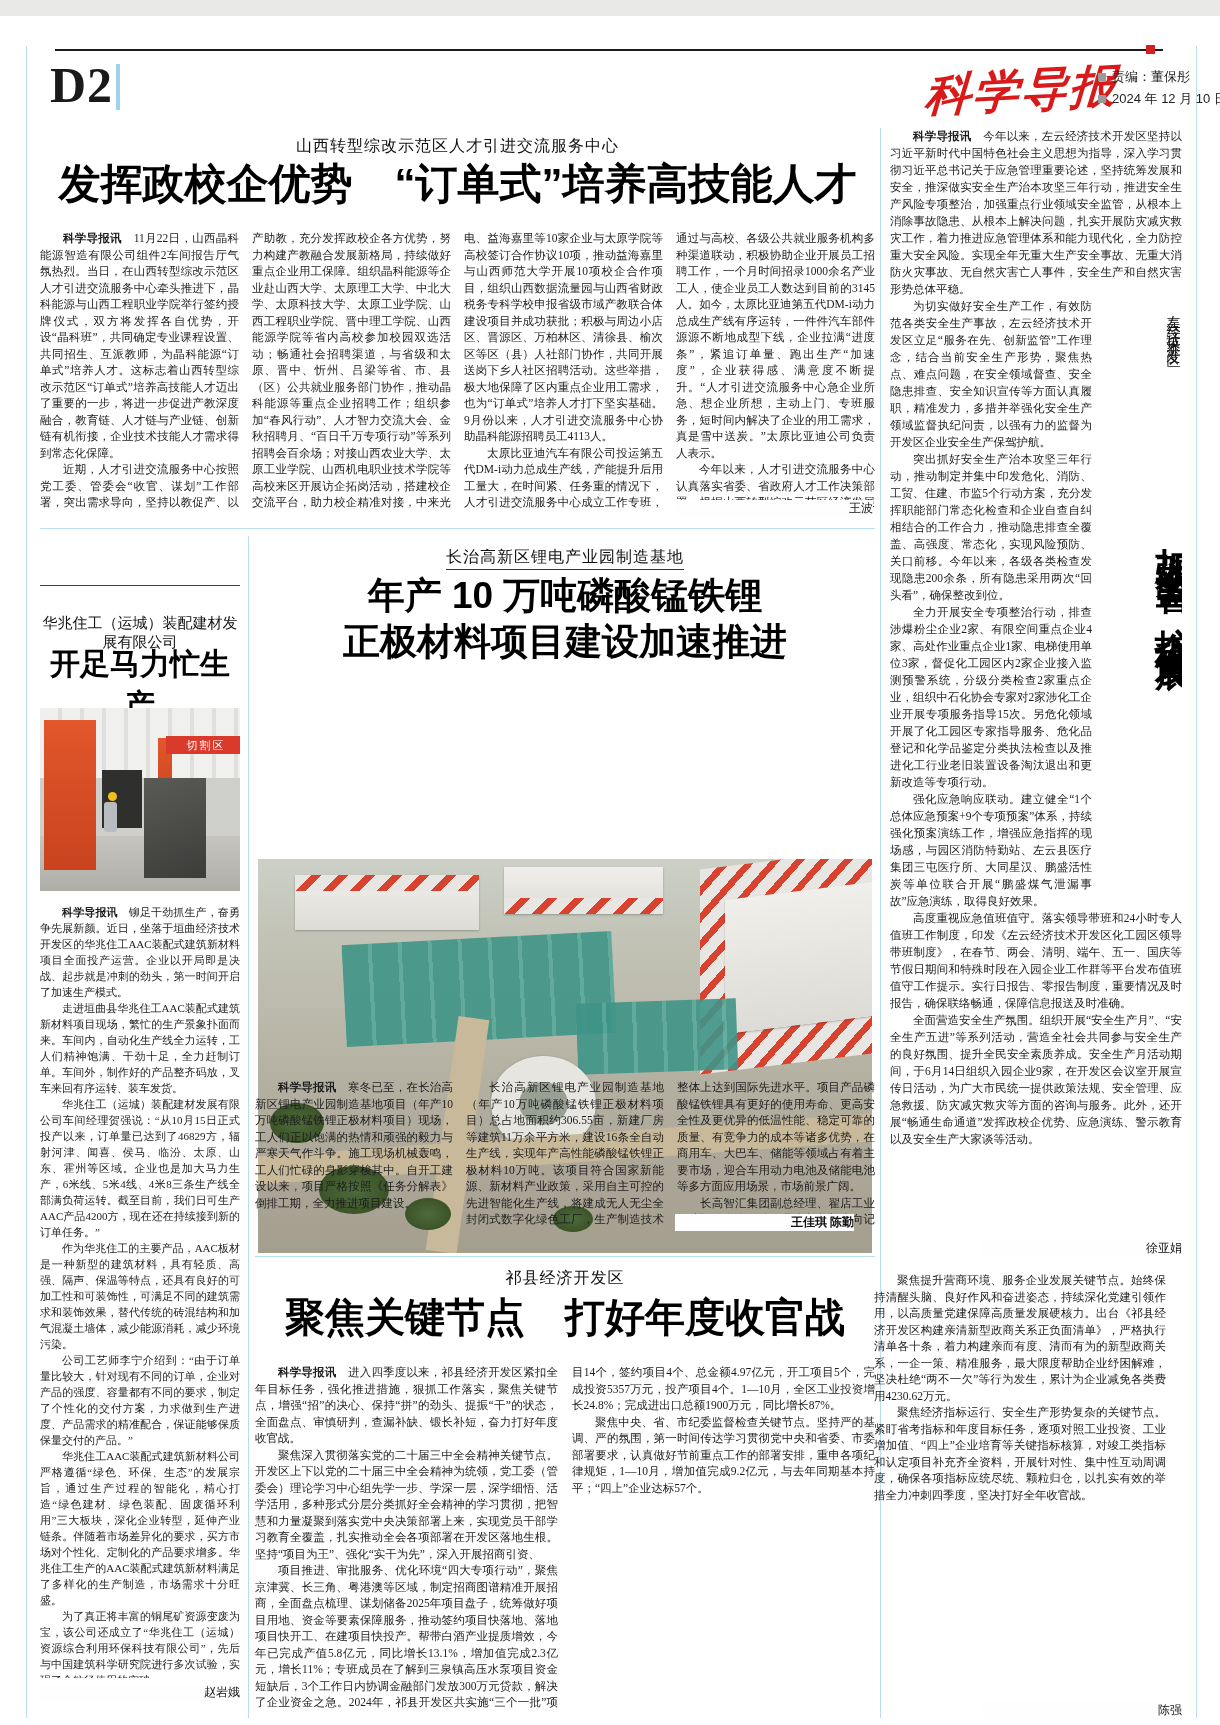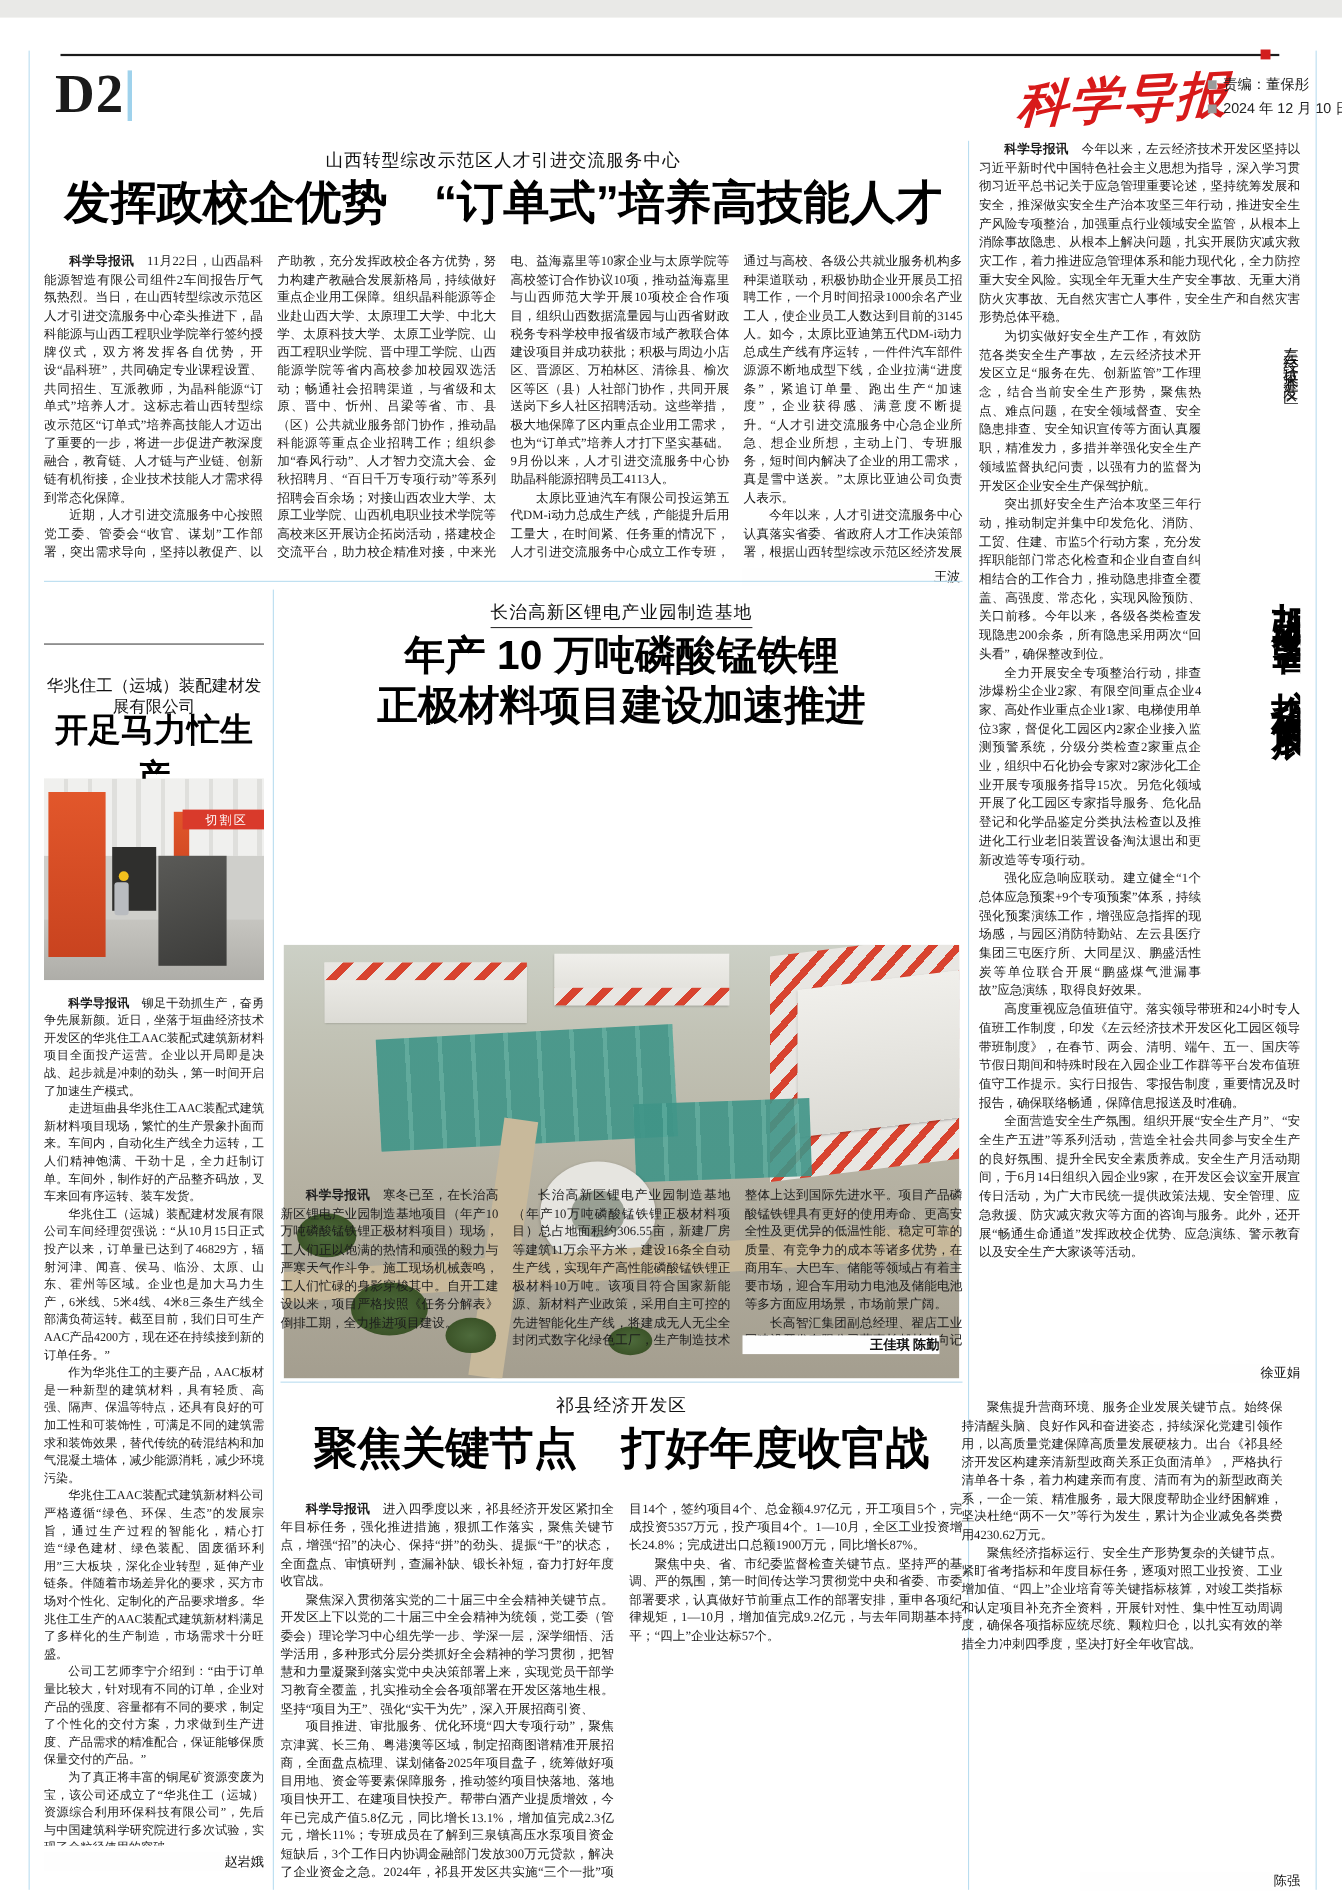--- a/index.html
+++ b/index.html
@@ -91,21 +91,21 @@
   <div class="abs headline" style="left:40px;top:142px;width:835px;font-size:42px;line-height:52px;">发挥政校企优势　“订单式”培养高技能人才</div>
   <div class="abs bodytext clip" style="left:40px;top:214px;width:835px;height:288px;">
     <div class="cols4">
       <p><b>科学导报讯</b><span>　11月22日，山西晶科能源智造有限公司组件2车间报告厅气氛热烈。当日，在山西转型综改示范区人才引进交流服务中心牵头推进下，晶科能源与山西工程职业学院举行签约授牌仪式，双方将发挥各自优势，开设“晶科班”，共同确定专业课程设置、共同招生、互派教师，为晶科能源“订单式”培养人才。这标志着山西转型综改示范区“订单式”培养高技能人才迈出了重要的一步，将进一步促进产教深度融合，教育链、人才链与产业链、创新链有机衔接，企业技术技能人才需求得到常态化保障。</span></p>
       <p>近期，人才引进交流服务中心按照党工委、管委会“收官、谋划”工作部署，突出需求导向，坚持以教促产、以产助教，充分发挥政校企各方优势，努力构建产教融合发展新格局，持续做好重点企业用工保障。组织晶科能源等企业赴山西大学、太原理工大学、中北大学、太原科技大学、太原工业学院、山西工程职业学院、晋中理工学院、山西能源学院等省内高校参加校园双选活动；畅通社会招聘渠道，与省级和太原、晋中、忻州、吕梁等省、市、县（区）公共就业服务部门协作，推动晶科能源等重点企业招聘工作；组织参加“春风行动”、人才智力交流大会、金秋招聘月、“百日千万专项行动”等系列招聘会百余场；对接山西农业大学、太原工业学院、山西机电职业技术学院等高校来区开展访企拓岗活动，搭建校企交流平台，助力校企精准对接，中来光电、益海嘉里等10家企业与太原学院等高校签订合作协议10项，推动益海嘉里与山西师范大学开展10项校企合作项目，组织山西数据流量园与山西省财政税务专科学校申报省级市域产教联合体建设项目并成功获批；积极与周边小店区、晋源区、万柏林区、清徐县、榆次区等区（县）人社部门协作，共同开展送岗下乡人社区招聘活动。这些举措，极大地保障了区内重点企业用工需求，也为“订单式”培养人才打下坚实基础。9月份以来，人才引进交流服务中心协助晶科能源招聘员工4113人。</p>
       <p>太原比亚迪汽车有限公司投运第五代DM-i动力总成生产线，产能提升后用工量大，在时间紧、任务重的情况下，人才引进交流服务中心成立工作专班，通过与高校、各级公共就业服务机构多种渠道联动，积极协助企业开展员工招聘工作，一个月时间招录1000余名产业工人，使企业员工人数达到目前的3145人。如今，太原比亚迪第五代DM-i动力总成生产线有序运转，一件件汽车部件源源不断地成型下线，企业拉满“进度条”，紧追订单量、跑出生产“加速度”，企业获得感、满意度不断提升。“人才引进交流服务中心急企业所急、想企业所想，主动上门、专班服务，短时间内解决了企业的用工需求，真是雪中送炭。”太原比亚迪公司负责人表示。</p>
       <p>今年以来，人才引进交流服务中心认真落实省委、省政府人才工作决策部署，根据山西转型综改示范区经济发展总体目标要求，坚持人才第一资源理念，把创新驱动摆在核心位置，着眼产业链布局人才链、创新链，强化高质量人才“引育用留”体系建设，搭建高水平人才集聚平台，大力气培育高技能专业人才，为人才提供全生命周期服务，全力打造最懂创业者心思的亲商家园。截至目前，累计服务企业387家次，发布岗位10427个，为转型发展提供了强有力的人才智力支持。</p>
 
     </div>
   </div>
-  <div class="abs byline" style="left:675px;top:500px;width:198px;background:#fefefe;">王波</div>
+  <div class="abs byline" style="left:675px;top:484px;width:198px;background:#fefefe;">王波</div>
 
   <div class="abs rule-blue-h" style="left:40px;top:512px;width:835px;"></div>
   <div class="abs rule-blue-v" style="left:248px;top:520px;height:1182px;"></div>
   <div class="abs rule-blue-v" style="left:880px;top:112px;height:1590px;"></div>
 
   <div class="abs rule-dark-h" style="left:40px;top:569px;width:200px;"></div>
   <div class="abs kicker" style="left:36px;top:598px;width:208px;font-size:15px;letter-spacing:0;">华兆住工（运城）装配建材发展有限公司</div>
   <div class="abs headline" style="left:40px;top:628px;width:200px;font-size:30px;">开足马力忙生产</div>
 
   <div class="abs photo" style="left:40px;top:692px;width:200px;height:183px;">
@@ -118,22 +118,22 @@
     <div class="ph-banner" style="left:126px;top:28px;width:80px;height:18px;">切割区</div>
     <div class="worker-head" style="left:68px;top:84px;"></div>
     <div class="worker-body" style="left:64px;top:94px;"></div>
   </div>
 
   <div class="abs bodytext clip" style="left:40px;top:888px;width:200px;height:774px;font-size:11px;line-height:16px;">
     <p><b>科学导报讯</b><span>　铆足干劲抓生产，奋勇争先展新颜。近日，坐落于垣曲经济技术开发区的华兆住工AAC装配式建筑新材料项目全面投产运营。企业以开局即是决战、起步就是冲刺的劲头，第一时间开启了加速生产模式。</span></p>
     <p>走进垣曲县华兆住工AAC装配式建筑新材料项目现场，繁忙的生产景象扑面而来。车间内，自动化生产线全力运转，工人们精神饱满、干劲十足，全力赶制订单。车间外，制作好的产品整齐码放，叉车来回有序运转、装车发货。</p>
     <p>华兆住工（运城）装配建材发展有限公司车间经理贺强说：“从10月15日正式投产以来，订单量已达到了46829方，辐射河津、闻喜、侯马、临汾、太原、山东、霍州等区域。企业也是加大马力生产，6米线、5米4线、4米8三条生产线全部满负荷运转。截至目前，我们日可生产AAC产品4200方，现在还在持续接到新的订单任务。”</p>
     <p>作为华兆住工的主要产品，AAC板材是一种新型的建筑材料，具有轻质、高强、隔声、保温等特点，还具有良好的可加工性和可装饰性，可满足不同的建筑需求和装饰效果，替代传统的砖混结构和加气混凝土墙体，减少能源消耗，减少环境污染。</p>
+    <p>公司工艺师李宁介绍到：“由于订单量比较大，针对现有不同的订单，企业对产品的强度、容量都有不同的要求，制定了个性化的交付方案，力求做到生产进度、产品需求的精准配合，保证能够保质保量交付的产品。”</p>
     <p>华兆住工AAC装配式建筑新材料公司严格遵循“绿色、环保、生态”的发展宗旨，通过生产过程的智能化，精心打造“绿色建材、绿色装配、固废循环利用”三大板块，深化企业转型，延伸产业链条。伴随着市场差异化的要求，买方市场对个性化、定制化的产品要求增多。华兆住工生产的AAC装配式建筑新材料满足了多样化的生产制造，市场需求十分旺盛。</p>
-    <p>公司工艺师李宁介绍到：“由于订单量比较大，针对现有不同的订单，企业对产品的强度、容量都有不同的要求，制定了个性化的交付方案，力求做到生产进度、产品需求的精准配合，保证能够保质保量交付的产品。”</p>
     <p>为了真正将丰富的铜尾矿资源变废为宝，该公司还成立了“华兆住工（运城）资源综合利用环保科技有限公司”，先后与中国建筑科学研究院进行多次试验，实现了全粒径使用的突破。</p>
 
   </div>
   <div class="abs byline" style="left:40px;top:1668px;width:200px;background:#fefefe;">赵岩娥</div>
 
   <div class="abs kicker" style="left:255px;top:531px;width:620px;text-align:center;">
     <span class="kicker-u">长治高新区锂电产业园制造基地</span>
   </div>
   <div class="abs headline" style="left:255px;top:557px;width:620px;font-size:37px;line-height:46px;">
     <div>年产 10 万吨磷酸锰铁锂</div>

